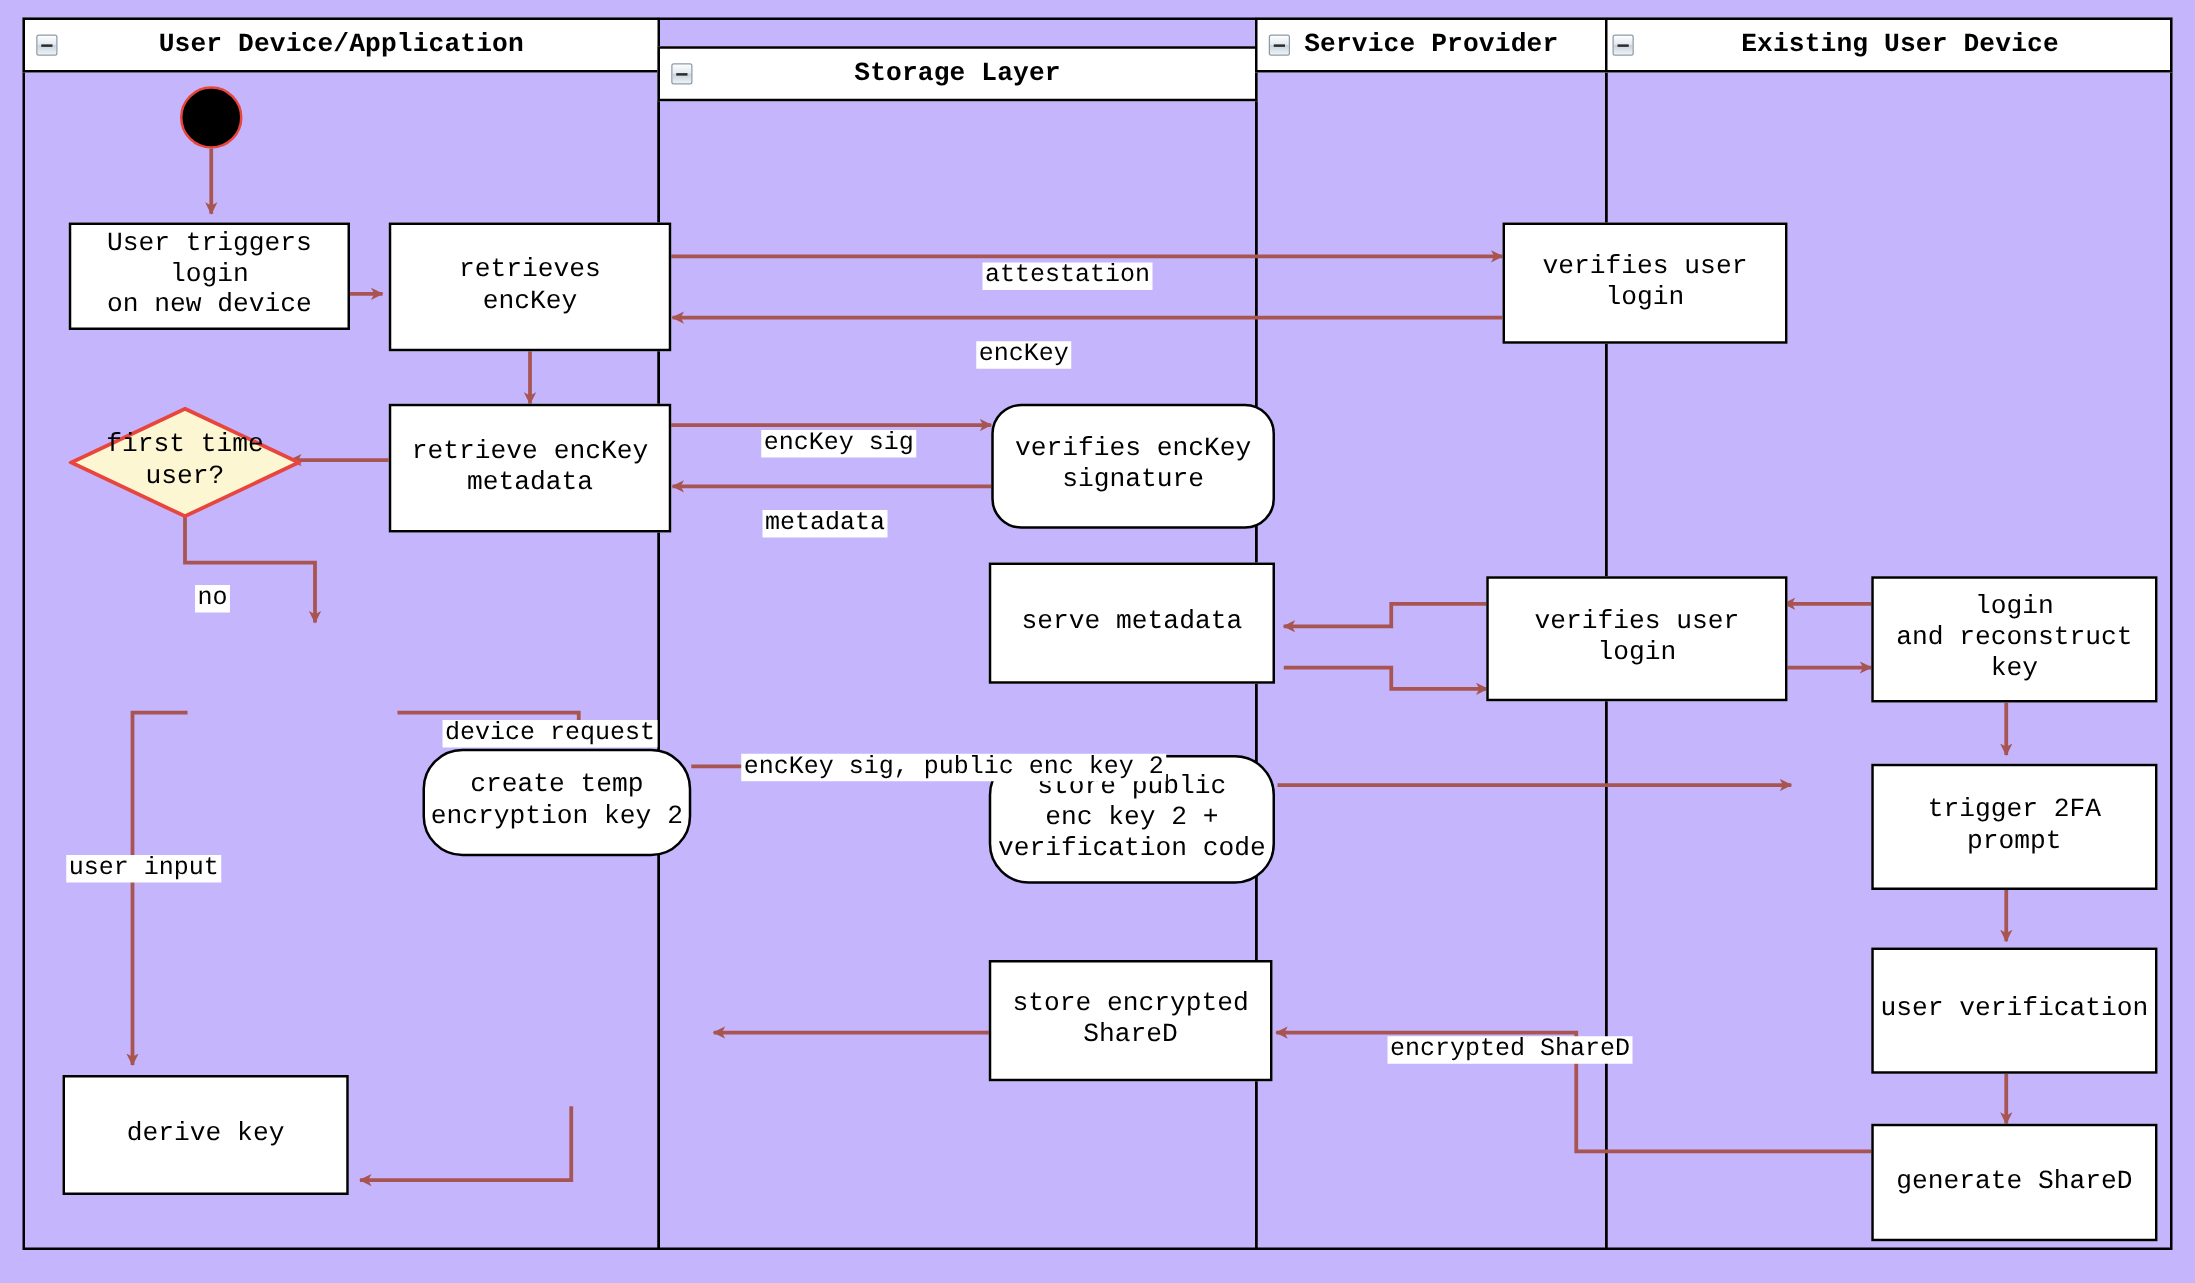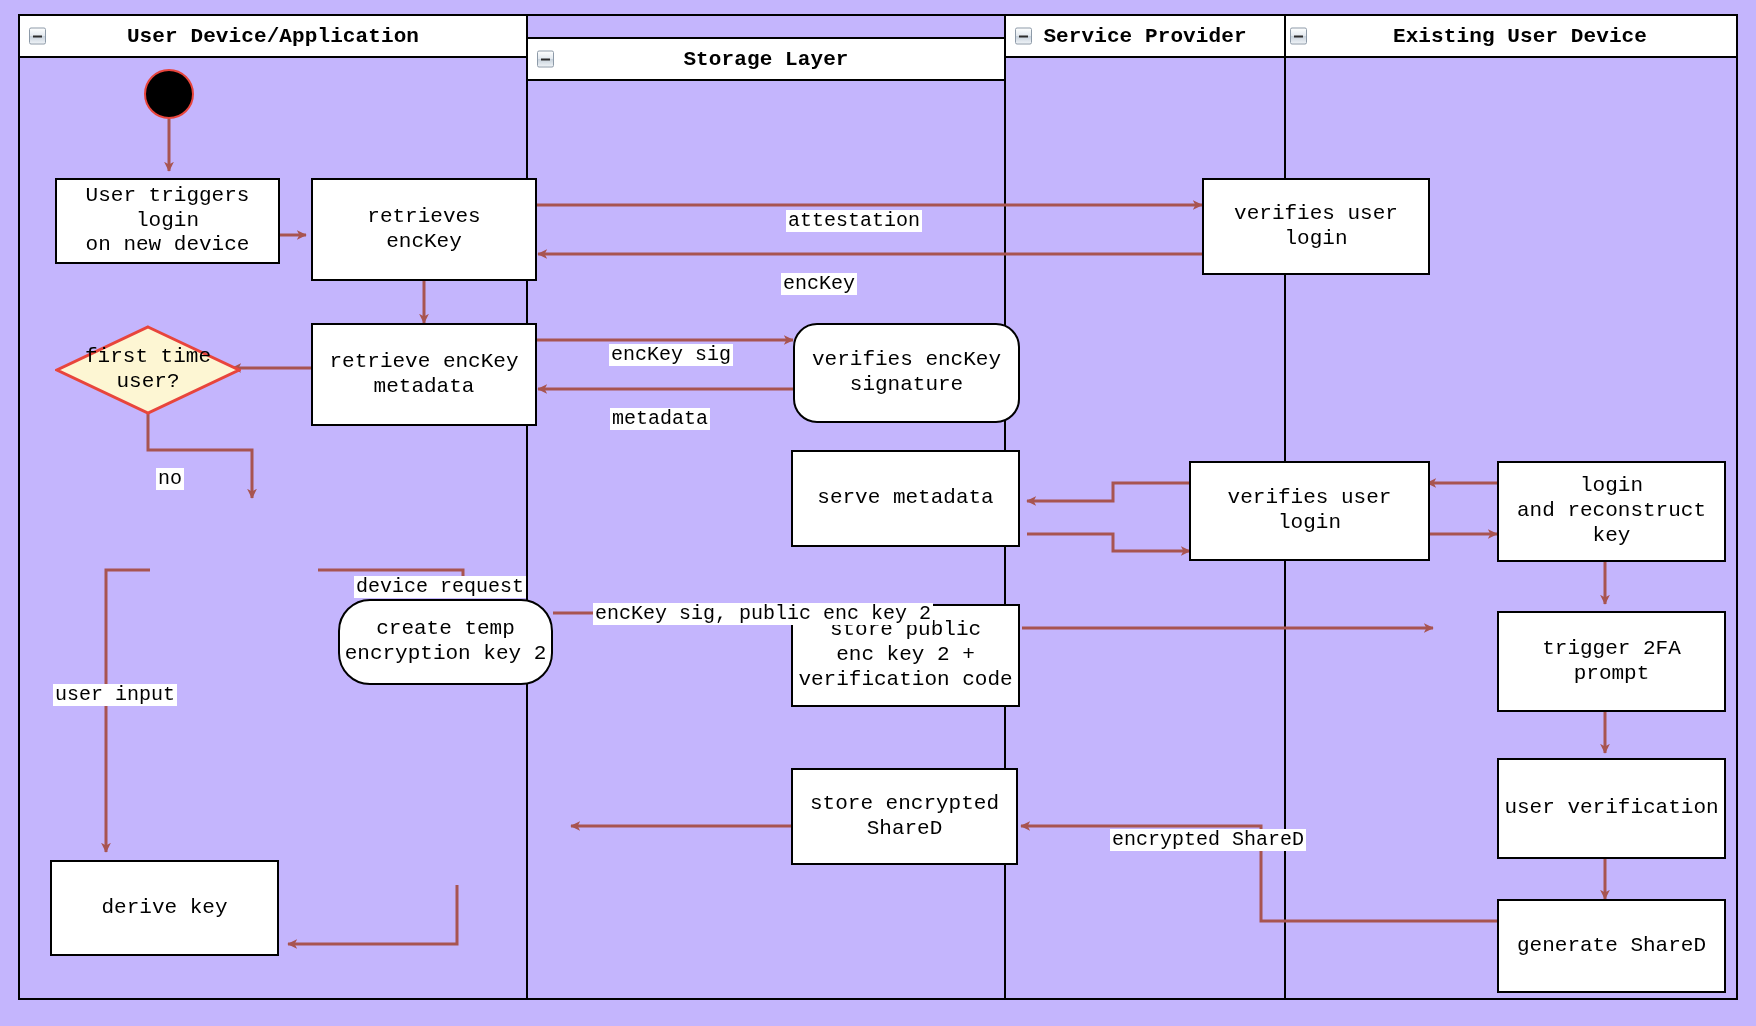--- a/index.html
+++ b/index.html
@@ -234,21 +234,21 @@
 encryption key 2</div>
 
 
   <div class="node" style="left:50px; top:860px; width:229px; height:96px;">derive key</div>
 
   <div class="node" style="left:793px; top:323px; width:227px; height:100px;border-radius:24px;">verifies encKey
 signature</div>
 
   <div class="node" style="left:791px; top:450px; width:229px; height:97px;">serve metadata</div>
 
-  <div class="node" style="left:791px; top:604px; width:229px; height:103px;">store public
+  <div class="node" style="left:791px; top:604px; width:229px; height:103px;border-radius:32px;">store public
 enc key 2 +
 verification code</div>
 
   <div class="node" style="left:791px; top:768px; width:227px; height:97px;">store encrypted
 ShareD</div>
 
   <div class="node" style="left:1202px; top:178px; width:228px; height:97px;">verifies user login</div>
 
   <div class="node" style="left:1189px; top:461px; width:241px; height:100px;">verifies user login</div>
 

